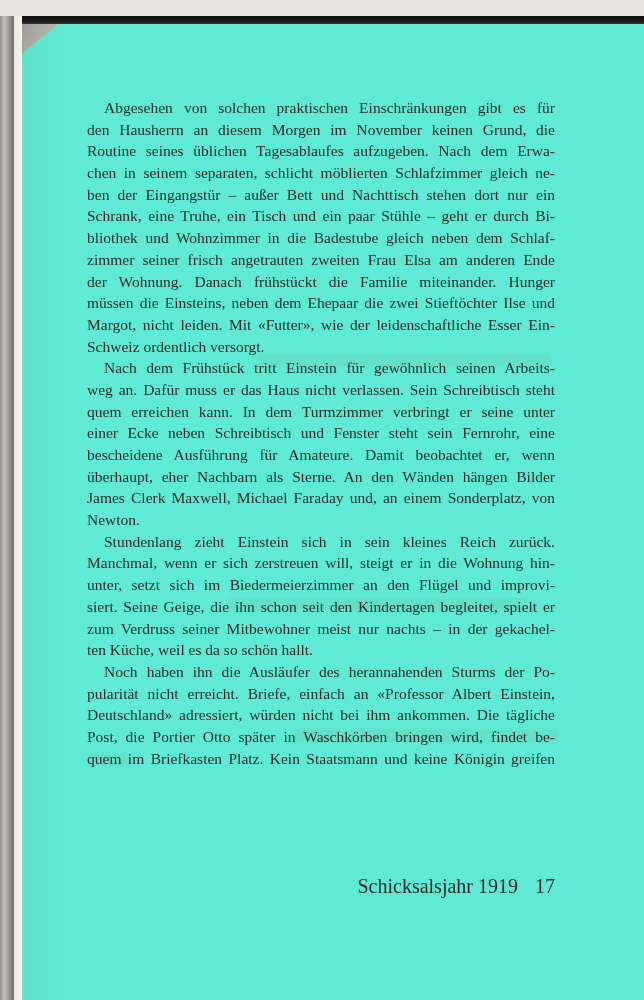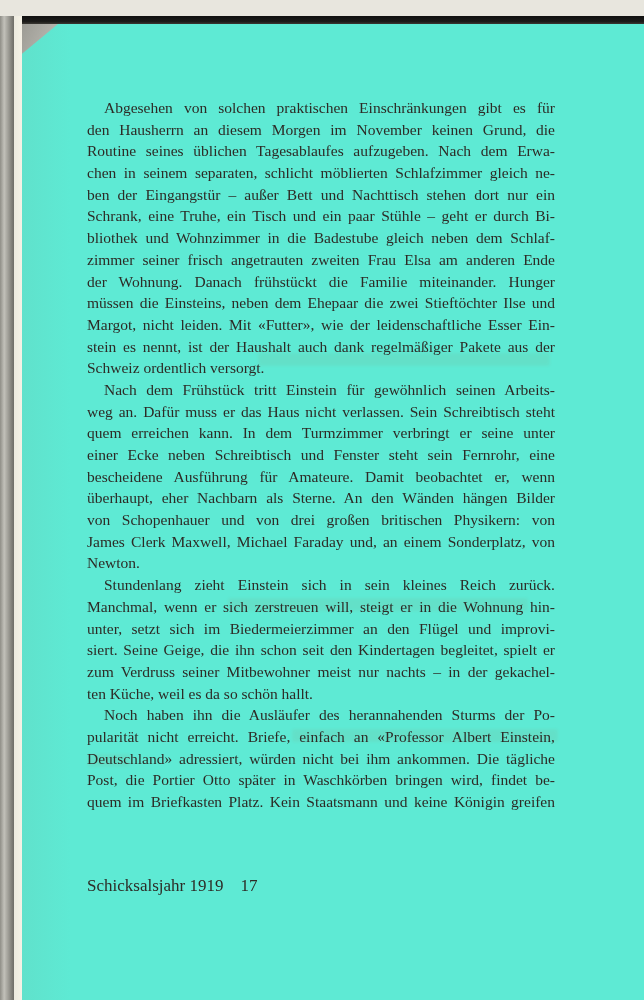--- a/index.html
+++ b/index.html
@@ -70,23 +70,23 @@
     text-align-last: justify;
   }
   .ln::after { content: ""; display: inline-block; width: 100%; height: 0; }
   .ln.end { text-align: center; text-align-last: left; }
   .ln.end::after { content: none; }
   .ln.ind { text-indent: 17px; }
   
   .footer {
     position: absolute; left: 87px; top: 859px;
     width: 468px;
-    text-align: left;
+    text-align: right;
     color: #2d2b26;
-    font-size: 17px;
+    font-size: 20px;
     line-height: 22px;
   }
   .footer .pagenum { display: inline-block; margin-left: 17px; }
   
   .ghost {
     position: absolute;
     height: 13px;
     background: #94885c;
     opacity: 0.09;
     filter: blur(1.6px);
@@ -116,31 +116,29 @@
       <div class="ln">den Hausherrn an diesem Morgen im November keinen Grund, die</div>
       <div class="ln">Routine seines üblichen Tagesablaufes aufzugeben. Nach dem Erwa-</div>
       <div class="ln">chen in seinem separaten, schlicht möblierten Schlafzimmer gleich ne-</div>
       <div class="ln">ben der Eingangstür – außer Bett und Nachttisch stehen dort nur ein</div>
       <div class="ln">Schrank, eine Truhe, ein Tisch und ein paar Stühle – geht er durch Bi-</div>
       <div class="ln">bliothek und Wohnzimmer in die Badestube gleich neben dem Schlaf-</div>
       <div class="ln">zimmer seiner frisch angetrauten zweiten Frau Elsa am anderen Ende</div>
       <div class="ln">der Wohnung. Danach frühstückt die Familie miteinander. Hunger</div>
       <div class="ln">müssen die Einsteins, neben dem Ehepaar die zwei Stieftöchter Ilse und</div>
       <div class="ln">Margot, nicht leiden. Mit «Futter», wie der leidenschaftliche Esser Ein-</div>
-      <div class="ln">stein es nennt, ist der Haushalt auch dank regelmäßiger Pakete aus der</div>
       <div class="ln end">Schweiz ordentlich versorgt.</div>
     </div>
     <div>
       <div class="ln ind">Nach dem Frühstück tritt Einstein für gewöhnlich seinen Arbeits-</div>
       <div class="ln">weg an. Dafür muss er das Haus nicht verlassen. Sein Schreibtisch steht</div>
       <div class="ln">quem erreichen kann. In dem Turmzimmer verbringt er seine unter</div>
       <div class="ln">einer Ecke neben Schreibtisch und Fenster steht sein Fernrohr, eine</div>
       <div class="ln">bescheidene Ausführung für Amateure. Damit beobachtet er, wenn</div>
       <div class="ln">überhaupt, eher Nachbarn als Sterne. An den Wänden hängen Bilder</div>
-      <div class="ln">von Schopenhauer und von drei großen britischen Physikern: von</div>
       <div class="ln">James Clerk Maxwell, Michael Faraday und, an einem Sonderplatz, von</div>
       <div class="ln end">Newton.</div>
     </div>
     <div>
       <div class="ln ind">Stundenlang zieht Einstein sich in sein kleines Reich zurück.</div>
       <div class="ln">Manchmal, wenn er sich zerstreuen will, steigt er in die Wohnung hin-</div>
       <div class="ln">unter, setzt sich im Biedermeierzimmer an den Flügel und improvi-</div>
       <div class="ln">siert. Seine Geige, die ihn schon seit den Kindertagen begleitet, spielt er</div>
       <div class="ln">zum Verdruss seiner Mitbewohner meist nur nachts – in der gekachel-</div>
       <div class="ln end">ten Küche, weil es da so schön hallt.</div>

